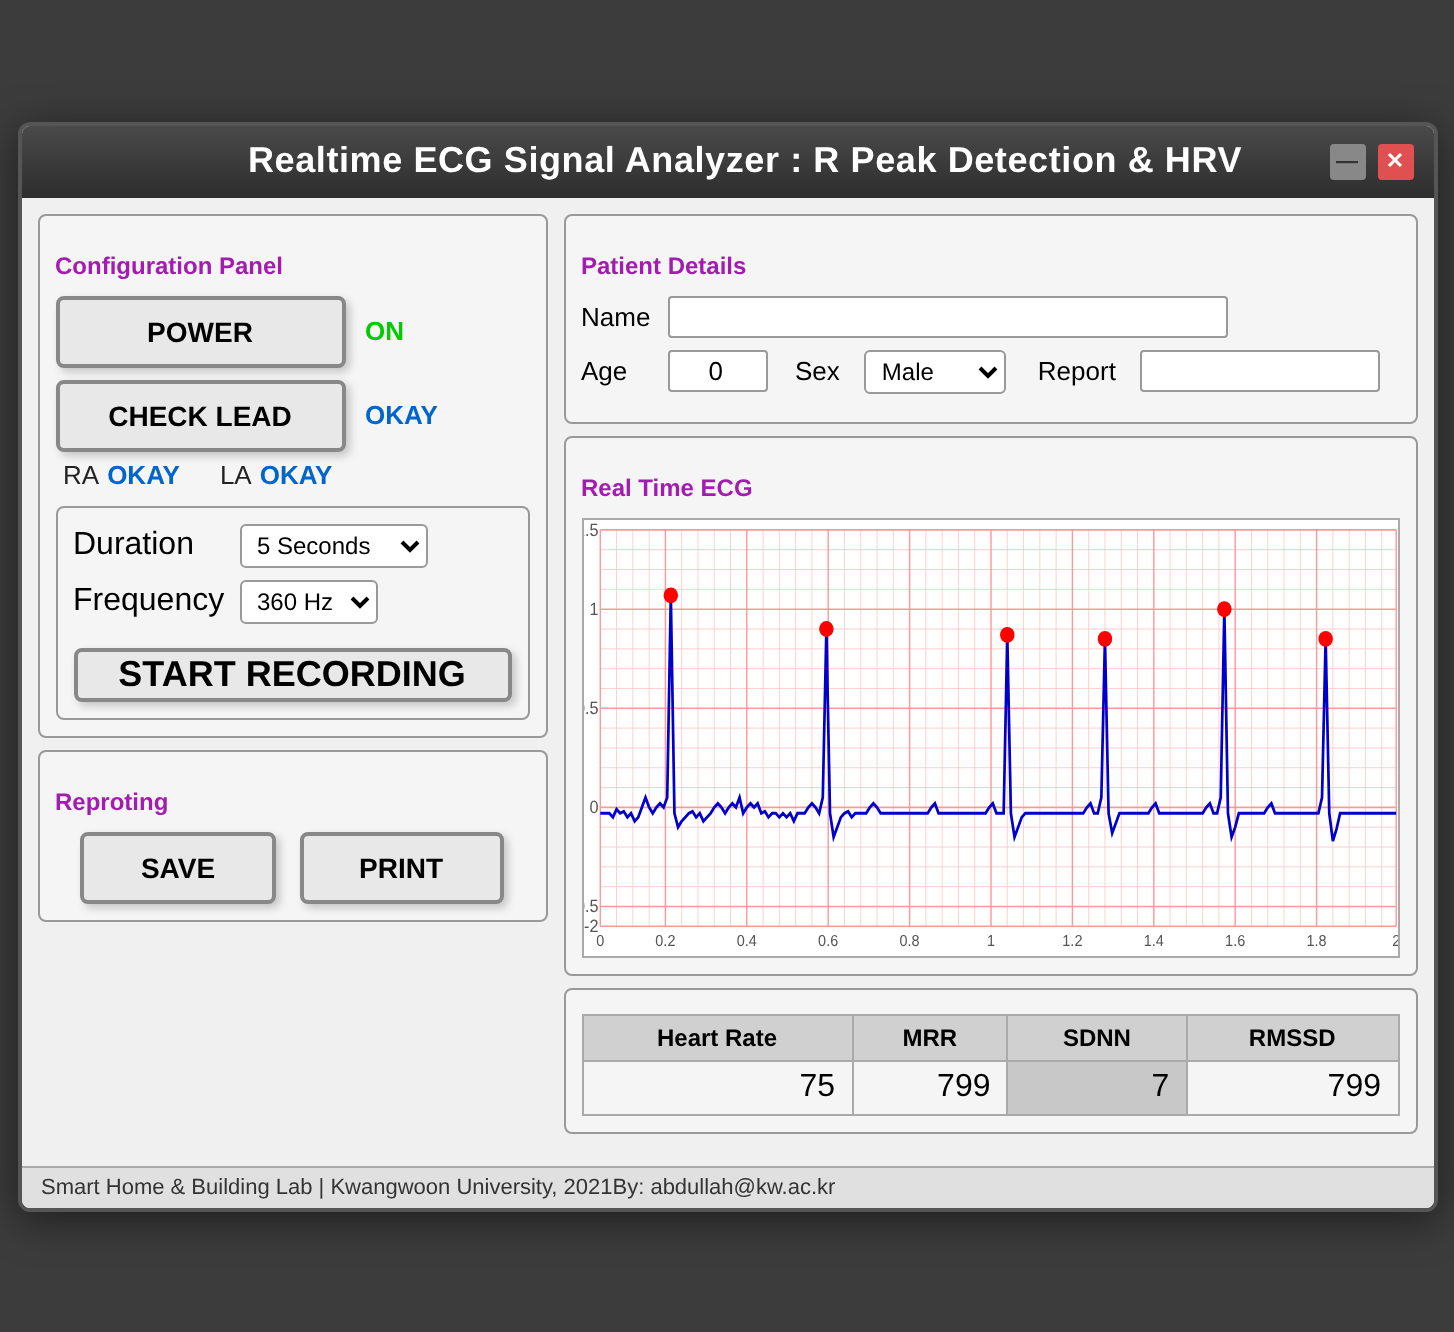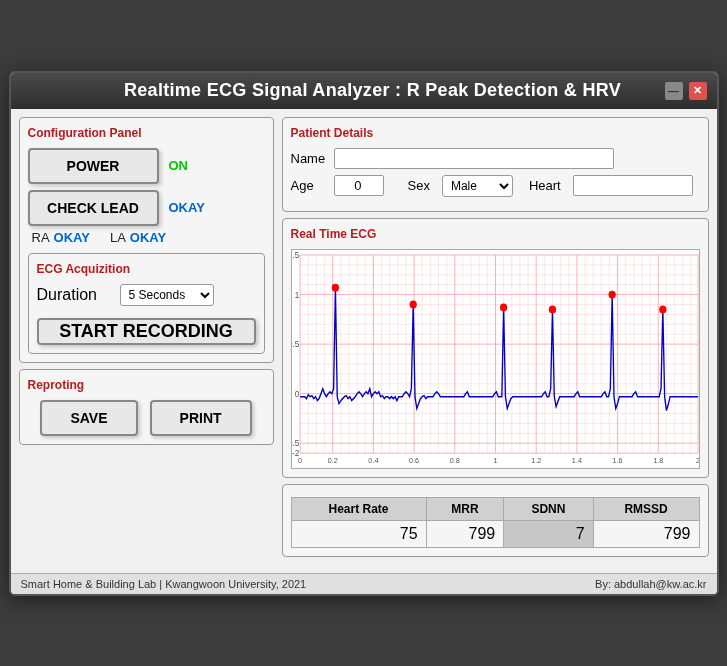--- a/index.html
+++ b/index.html
@@ -59,36 +59,37 @@
     .panel {
       border: 1.5px solid #999;
       border-radius: 4px;
       padding: 8px;
       background: #f5f5f5;
     }
     .panel-title {
       font-weight: bold;
       font-size: 12px;
       margin-bottom: 8px;
-      color: #b91c1c;
+      color: #a21caf;
+      margin-top: 10px;
     }
     .power-row {
       display: flex;
       align-items: center;
       gap: 10px;
     }
     .big-btn {
       background: #e8e8e8;
       border: 2px solid #888;
       border-radius: 4px;
       font-weight: bold;
       font-size: 14px;
       cursor: pointer;
       padding: 8px 0;
-      width: 131px;
+      width: 145px;
       text-align: center;
       box-shadow: 2px 2px 4px rgba(0,0,0,0.2);
     }
     .status-on { color: #00cc00; font-weight: bold; font-size: 13px; }
     .status-okay { color: #0066cc; font-weight: bold; font-size: 13px; }
     .lead-row {
       display: flex;
       gap: 20px;
       margin-top: 4px;
       padding-left: 4px;
@@ -194,21 +195,21 @@
       font-size: 14px;
       cursor: pointer;
       padding: 8px 28px;
       box-shadow: 2px 2px 4px rgba(0,0,0,0.2);
     }
     .footer {
       background: #e0e0e0;
       border-top: 1px solid #aaa;
       padding: 4px 10px;
       display: flex;
-      justify-content: space-between;
+      justify-content: flex-start;
       font-size: 11px;
       color: #333;
     }
     .patient-details-box {
       border: 1.5px solid #999;
       border-radius: 4px;
       padding: 8px;
       background: #f5f5f5;
     }
     .ecg-box {
@@ -254,33 +255,40 @@
             <span class="lead-label">RA</span>
             <span class="status-okay">OKAY</span>
           </div>
           <div class="lead-item">
             <span class="lead-label">LA</span>
             <span class="status-okay">OKAY</span>
           </div>
         </div>
 
         <div class="ecg-acq-section">
-          <div class="panel-title">ECG Acquizition</div>
 
           <div class="acq-row">
             <span class="acq-label">Duration</span>
             <select>
               <option>5 Seconds</option>
               <option>1 Seconds</option>
               <option>2 Seconds</option>
               <option>3 Seconds</option>
               <option>10 Seconds</option>
             </select>
           </div>
 
+          <div class="acq-row">
+            <span class="acq-label">Frequency</span>
+            <select>
+              <option>360 Hz</option>
+              <option>180 Hz</option>
+              <option>720 Hz</option>
+            </select>
+          </div>
 
           <button class="start-btn">START RECORDING</button>
         </div>
       </div>
 
       <div class="panel">
         <div class="panel-title">Reproting</div>
         <div class="save-print-row">
           <button class="sp-btn">SAVE</button>
           <button class="sp-btn">PRINT</button>
@@ -294,26 +302,26 @@
         <div class="panel-title">Patient Details</div>
 
         <div class="patient-row">
           <span class="patient-label">Name</span>
           <input type="text" class="patient-input name-input" value="" style="">
         </div>
 
         <div class="patient-row">
           <span class="patient-label">Age</span>
           <input type="number" class="patient-input age-input" value="0" style="">
-          <span style="margin-left:16px; margin-right:4px;">Sex</span>
+          <span style="margin-left:6px; margin-right:4px;">Sex</span>
           <select>
             <option>Male</option>
             <option>Female</option>
           </select>
-          <span style="margin-left:8px; margin-right:4px;">Heart</span>
+          <span style="margin-left:8px; margin-right:4px;">Report</span>
           <input type="text" class="patient-input phone-input" value="" style="">
         </div>
       </div>
 
       <div class="ecg-box">
         <div class="panel-title">Real Time ECG</div>
         <div class="ecg-chart-container">
           <svg viewBox="0 0 450 220" preserveAspectRatio="none">
 
             <rect width="450" height="220" fill="white"></rect>

